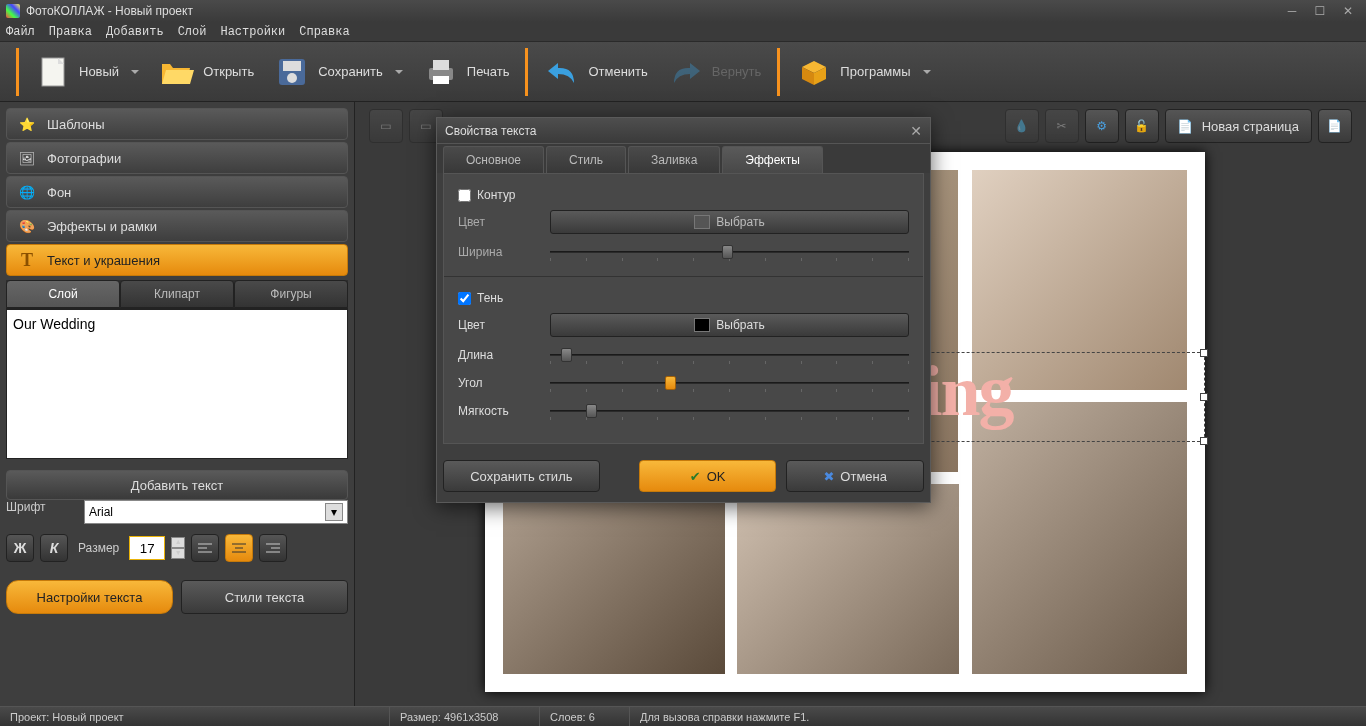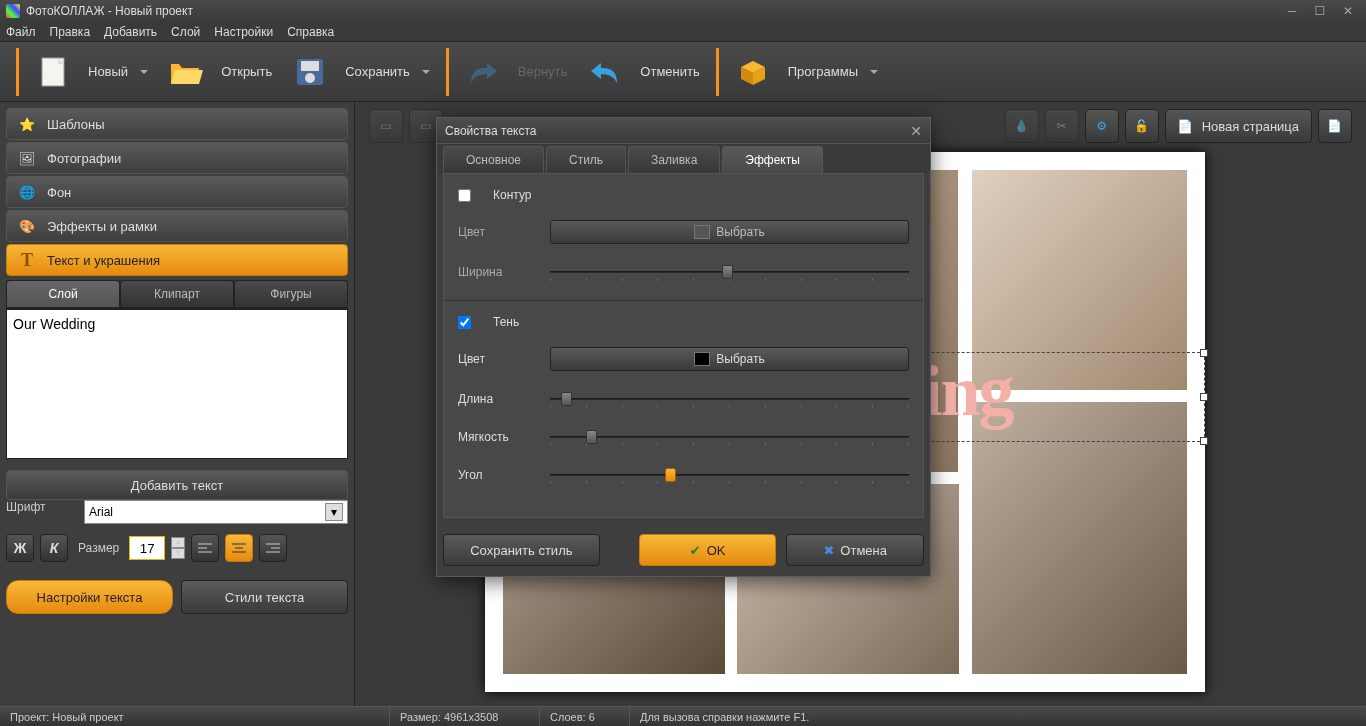--- a/index.html
+++ b/index.html
@@ -4,28 +4,28 @@
 <style>
 * { box-sizing: border-box; margin: 0; padding: 0; font-family: Arial, sans-serif; }
 body { background: #3a3a3a; color: #ccc; width: 1366px; height: 726px; overflow: hidden; font-size: 12px; position: relative; }
 
 .titlebar { height: 22px; background: linear-gradient(#4a4a4a, #3a3a3a); display: flex; align-items: center; padding: 0 6px; color: #ddd; font-size: 12px; }
 .titlebar .logo { width: 14px; height: 14px; margin-right: 6px; background: linear-gradient(45deg, #f44, #4f4, #44f, #ff4); border-radius: 2px; }
 .titlebar .wincontrols { margin-left: auto; display: flex; gap: 4px; }
 .wincontrols div { width: 24px; height: 16px; display: flex; align-items: center; justify-content: center; cursor: pointer; color: #aaa; }
 
 .menubar { height: 20px; background: #3a3a3a; display: flex; align-items: center; padding: 0 6px; gap: 14px; font-size: 12px; border-bottom: 1px solid #2a2a2a; }
-.menubar span { cursor: pointer; color: #ddd; }
+.menubar span { cursor: pointer; color: #ddd; font-family: Liberation Mono, monospace; }
 
 .toolbar { height: 60px; background: linear-gradient(#4a4a4a, #3a3a3a); display: flex; align-items: center; padding: 0 10px; border-bottom: 1px solid #222; }
 .tb-sep { width: 3px; height: 48px; background: #f7921e; margin: 0 6px; }
 .tb-btn { display: flex; align-items: center; padding: 4px 10px; gap: 8px; cursor: pointer; border-radius: 3px; }
 .tb-icon { width: 36px; height: 36px; display: flex; align-items: center; justify-content: center; }
 .tb-caret { width: 0; height: 0; border-left: 4px solid transparent; border-right: 4px solid transparent; border-top: 4px solid #aaa; margin-left: 4px; }
-.tb-label { font-size: 13px; color: #ddd; margin-left: 9px; }
+.tb-label { font-size: 13px; color: #ddd; }
 .tb-label.disabled { color: #666; }
 
 .main { display: flex; height: 604px; }
 
 .sidebar { width: 355px; background: #3e3e3e; border-right: 1px solid #222; padding: 6px; }
 .accordion { margin-bottom: 2px; }
 .acc-header { height: 32px; background: linear-gradient(#5a5a5a, #3e3e3e); border: 1px solid #555; border-radius: 4px; display: flex; align-items: center; padding: 0 10px; gap: 10px; cursor: pointer; font-size: 13px; color: #ddd; }
 .acc-header.active { background: linear-gradient(#f8b83a, #e68a0d); color: #222; border-color: #c67a0a; }
 .acc-icon { width: 20px; height: 20px; display: flex; align-items: center; justify-content: center; }
 
@@ -74,23 +74,23 @@
 .sel-box .h1 { top: -4px; right: -4px; } .sel-box .h2 { top: 40px; right: -4px; } .sel-box .h3 { bottom: -4px; right: -4px; }
 
 
 .dialog { position: absolute; top: 117px; left: 436px; width: 495px; background: #3e3e3e; border: 1px solid #5a5a5a; box-shadow: 0 4px 20px rgba(0,0,0,0.6); z-index: 100; }
 .dlg-title { height: 26px; background: linear-gradient(#4e4e4e,#3a3a3a); border-bottom: 1px solid #555; display: flex; align-items: center; padding: 0 8px; color: #ddd; font-size: 12px; gap: 32px; }
 .dlg-close { margin-left: auto; cursor: pointer; color: #aaa; font-size: 14px; }
 .dlg-tabs { display: flex; padding: 2px 6px 0 6px; background: #3a3a3a; }
 .dlg-tab { padding: 6px 22px; background: linear-gradient(#4a4a4a,#383838); border: 1px solid #555; border-bottom: none; margin-right: 2px; cursor: pointer; color: #bbb; font-size: 12px; border-radius: 3px 3px 0 0; }
 .dlg-tab.active { background: linear-gradient(#5a5a5a,#484848); color: #fff; }
 .dlg-body { background: #484848; border: 1px solid #555; margin: 0 6px 6px 6px; padding: 14px; }
-.group-check { display: flex; align-items: center; gap: 22px; font-size: 12px; color: #ddd; margin-bottom: 8px; }
+.group-check { display: flex; align-items: center; gap: 6px; font-size: 12px; color: #ddd; margin-bottom: 8px; }
 .group-check input { width: 13px; height: 13px; }
-.row { display: flex; align-items: center; margin: 18px 0; gap: 12px; }
+.row { display: flex; align-items: center; margin: 8px 0; gap: 12px; }
 .row-label { width: 80px; color: #aaa; font-size: 12px; }
 .row-label.active { color: #ddd; }
 .color-btn { flex: 1; height: 24px; background: linear-gradient(#5a5a5a,#3a3a3a); border: 1px solid #222; border-radius: 3px; display: flex; align-items: center; justify-content: center; gap: 6px; color: #bbb; cursor: pointer; font-size: 12px; }
 .color-swatch { width: 16px; height: 14px; border: 1px solid #777; }
 .slider-track { flex: 1; height: 20px; position: relative; }
 .slider-line { position: absolute; top: 9px; left: 0; right: 0; height: 2px; background: #2a2a2a; border-top: 1px solid #1a1a1a; }
 .slider-thumb { position: absolute; top: 3px; width: 11px; height: 14px; background: linear-gradient(#888,#555); border: 1px solid #333; border-radius: 2px; cursor: pointer; }
 .slider-thumb.orange { background: linear-gradient(#f8b83a,#e68a0d); border-color: #a36008; }
 .ticks { position: absolute; bottom: 0; left: 0; right: 0; height: 4px; display: flex; justify-content: space-between; }
 .ticks span { width: 1px; height: 3px; background: #666; }
@@ -154,36 +154,46 @@
     <div class="tb-icon">
         <svg width="30" height="30">
           <rect x="2" y="2" width="26" height="26" fill="#4a6a9a" rx="3"></rect>
           <rect x="6" y="4" width="18" height="10" fill="#ddd"></rect>
           <circle cx="15" cy="21" r="5" fill="#ddd"></circle>
         </svg>
       </div>
     <span class="tb-label">Сохранить</span>
       <div class="tb-caret"></div>
   </div>
+  <div class="tb-btn">
+    <div class="tb-icon">
+        <svg width="32" height="28">
+          <rect x="4" y="10" width="24" height="12" fill="#888" rx="2"></rect>
+          <rect x="8" y="2" width="16" height="10" fill="#ddd"></rect>
+          <rect x="8" y="18" width="16" height="8" fill="#fff"></rect>
+        </svg>
+      </div>
+    <span class="tb-label">Печать</span>
+  </div>
   <div class="tb-sep"></div>
+  <div class="tb-btn">
+    <div class="tb-icon">
+        <svg width="32" height="26">
+          <path d="M12 4 L2 12 L12 20 L12 15 Q24 15 28 24 Q28 8 12 9 Z" fill="#3aa0e0"></path>
+        </svg>
+      </div>
+    <span class="tb-label">Отменить</span>
+  </div>
   <div class="tb-btn">
     <div class="tb-icon" style="opacity:.35">
         <svg width="32" height="26">
           <path d="M20 4 L30 12 L20 20 L20 15 Q8 15 4 24 Q4 8 20 9 Z" fill="#3aa0e0"></path>
         </svg>
       </div>
     <span class="tb-label disabled">Вернуть</span>
-  </div>
-  <div class="tb-btn">
-    <div class="tb-icon">
-        <svg width="32" height="26">
-          <path d="M12 4 L2 12 L12 20 L12 15 Q24 15 28 24 Q28 8 12 9 Z" fill="#3aa0e0"></path>
-        </svg>
-      </div>
-    <span class="tb-label">Отменить</span>
   </div>
   <div class="tb-sep"></div>
   <div class="tb-btn">
     <div class="tb-icon">
         <svg width="32" height="26">
           <path d="M4 8 L16 2 L28 8 L16 14 Z" fill="#f7b733"></path>
           <path d="M4 8 L4 20 L16 26 L16 14 Z" fill="#d68910"></path>
           <path d="M28 8 L28 20 L16 26 L16 14 Z" fill="#e8a117"></path>
         </svg>
       </div>
@@ -392,57 +402,57 @@
             <span></span>
             <span></span>
             <span></span>
             <span></span>
             <span></span>
           </div>
         <div class="slider-thumb" style="left:3%"></div>
       </div>
     </div>
     <div class="row">
+      <span class="row-label active">Угол</span>
+      <div class="slider-track">
+        <div class="slider-line"></div>
+        <div class="ticks">
+            <span></span>
+            <span></span>
+            <span></span>
+            <span></span>
+            <span></span>
+            <span></span>
+            <span></span>
+            <span></span>
+            <span></span>
+            <span></span>
+            <span></span>
+          </div>
+        <div class="slider-thumb orange" style="left:32%"></div>
+      </div>
+    </div>
+    <div class="row">
       <span class="row-label active">Мягкость</span>
       <div class="slider-track">
         <div class="slider-line"></div>
         <div class="ticks">
             <span></span>
             <span></span>
             <span></span>
             <span></span>
             <span></span>
             <span></span>
             <span></span>
             <span></span>
             <span></span>
             <span></span>
             <span></span>
           </div>
         <div class="slider-thumb" style="left:10%"></div>
-      </div>
-    </div>
-    <div class="row">
-      <span class="row-label active">Угол</span>
-      <div class="slider-track">
-        <div class="slider-line"></div>
-        <div class="ticks">
-            <span></span>
-            <span></span>
-            <span></span>
-            <span></span>
-            <span></span>
-            <span></span>
-            <span></span>
-            <span></span>
-            <span></span>
-            <span></span>
-            <span></span>
-          </div>
-        <div class="slider-thumb orange" style="left:32%"></div>
       </div>
     </div>
   </div>
   <div class="dlg-footer">
     <button class="dlg-btn save">Сохранить стиль</button>
     <div class="dlg-spacer"></div>
     <button class="dlg-btn ok">
         <span style="color:#2a7a2a">✔</span>
         <span>OK</span>
       </button>

